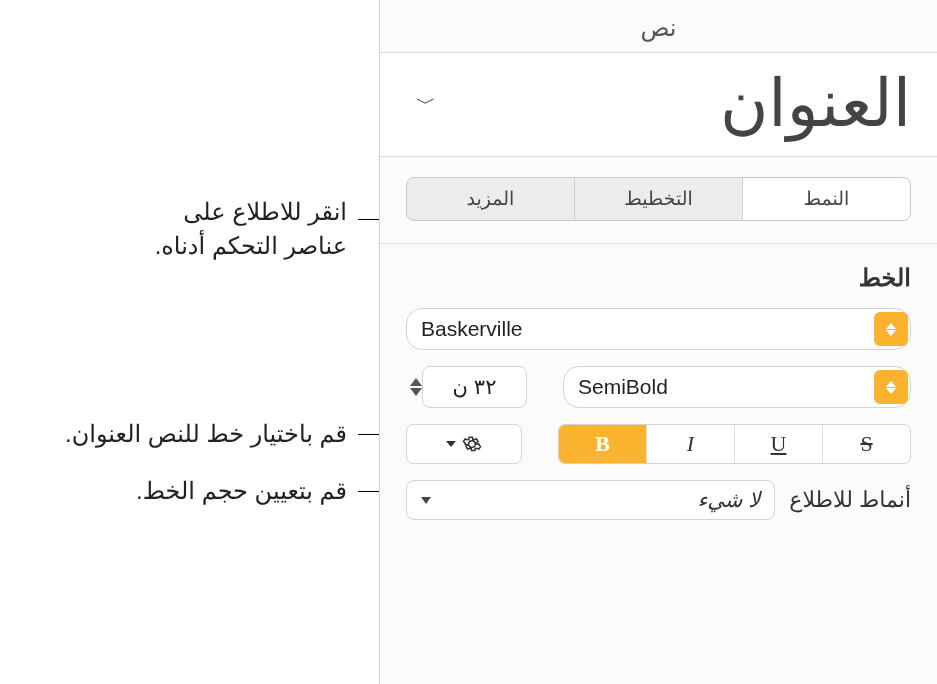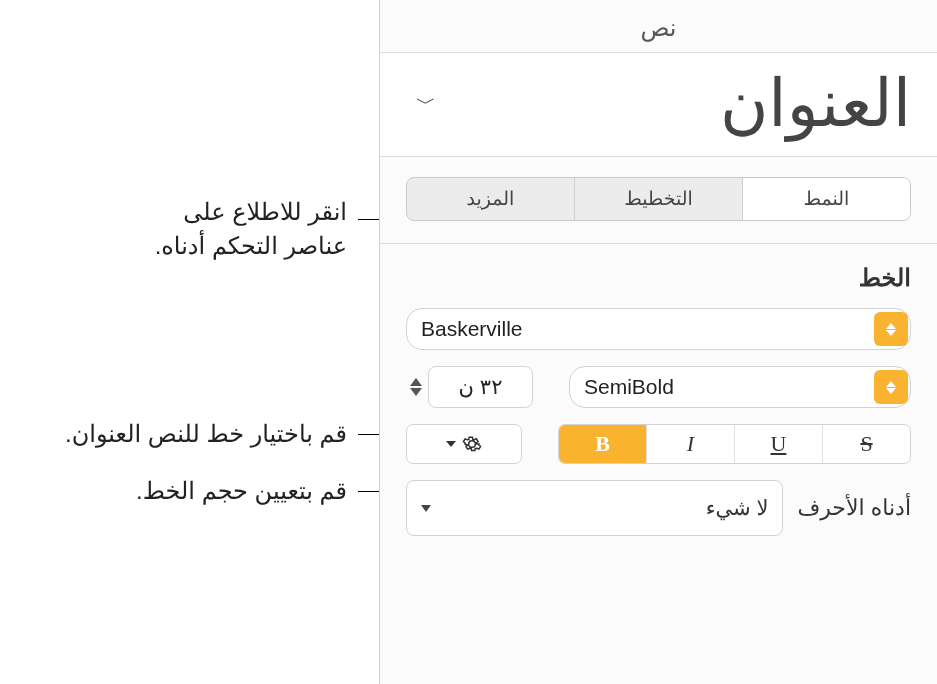--- a/index.html
+++ b/index.html
@@ -88,21 +88,20 @@
   .controls { padding: 8px 26px 0; }
   .select-row {
     display: flex;
     align-items: center;
     margin-bottom: 16px;
     direction: ltr;
   }
   .stepper-wrap {
     display:flex;
     align-items:center;
-    gap:6px;
   }
   .sel {
     flex: 1;
     background: #fff;
     border: 1px solid #d3d3d3;
     border-radius: 16px;
     height: 42px;
     display: flex;
     align-items: center;
     padding: 0 2px 0 4px;
@@ -231,26 +230,27 @@
   }
   .char-label {
     font-size:22px;
     color:#333;
   }
   .char-sel {
     flex:1;
     background:#fff;
     border:1px solid #d3d3d3;
     border-radius:8px;
-    height:56px;
+    height:40px;
     display:flex;
     align-items:center;
     direction:rtl;
     padding:16px 14px;
     cursor:pointer;
+    font-style:italic;
   }
   .char-sel-text {
     flex:1;
     font-size:21px;
     color:#333;
   }
   .char-sel .mini-chev2 {
     width:0;height:0;
     border-left:5px solid transparent;
     border-right:5px solid transparent;
@@ -360,21 +360,21 @@
         <div class="bisu-sep"></div>
         <div class="bisu-item ital">I</div>
         <div class="bisu-sep"></div>
         <div class="bisu-item under">U</div>
         <div class="bisu-sep"></div>
         <div class="bisu-item strike">S</div>
       </div>
     </div>
 
     <div class="char-row">
-      <span class="char-label">أدناه الأحرف</span>
+      <span class="char-label">أنماط للاطلاع</span>
       <div class="char-sel">
         <span class="char-sel-text">لا شيء</span>
         <div class="mini-chev2"></div>
       </div>
     </div>
 
   </div>
 </div>
 
 </body></html>

